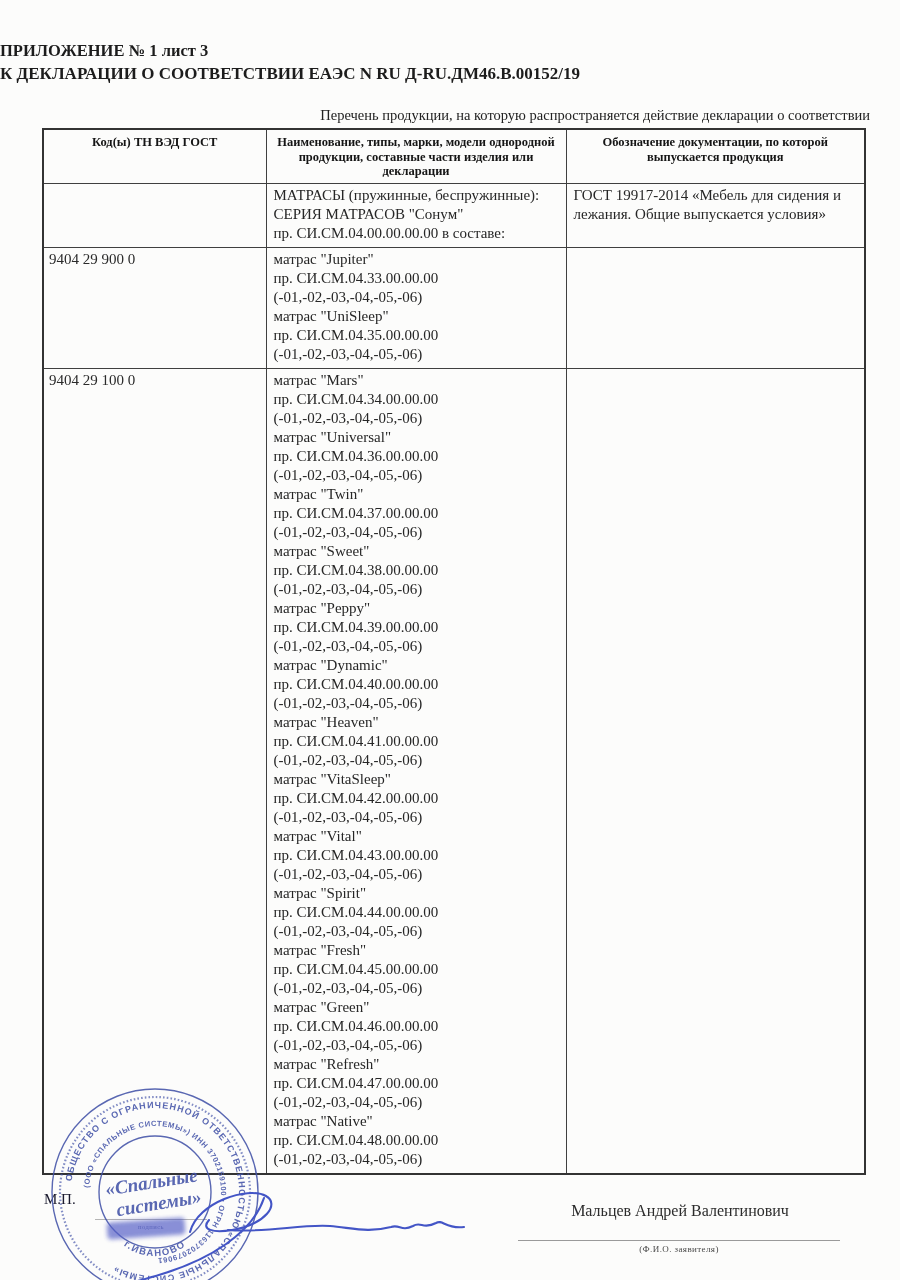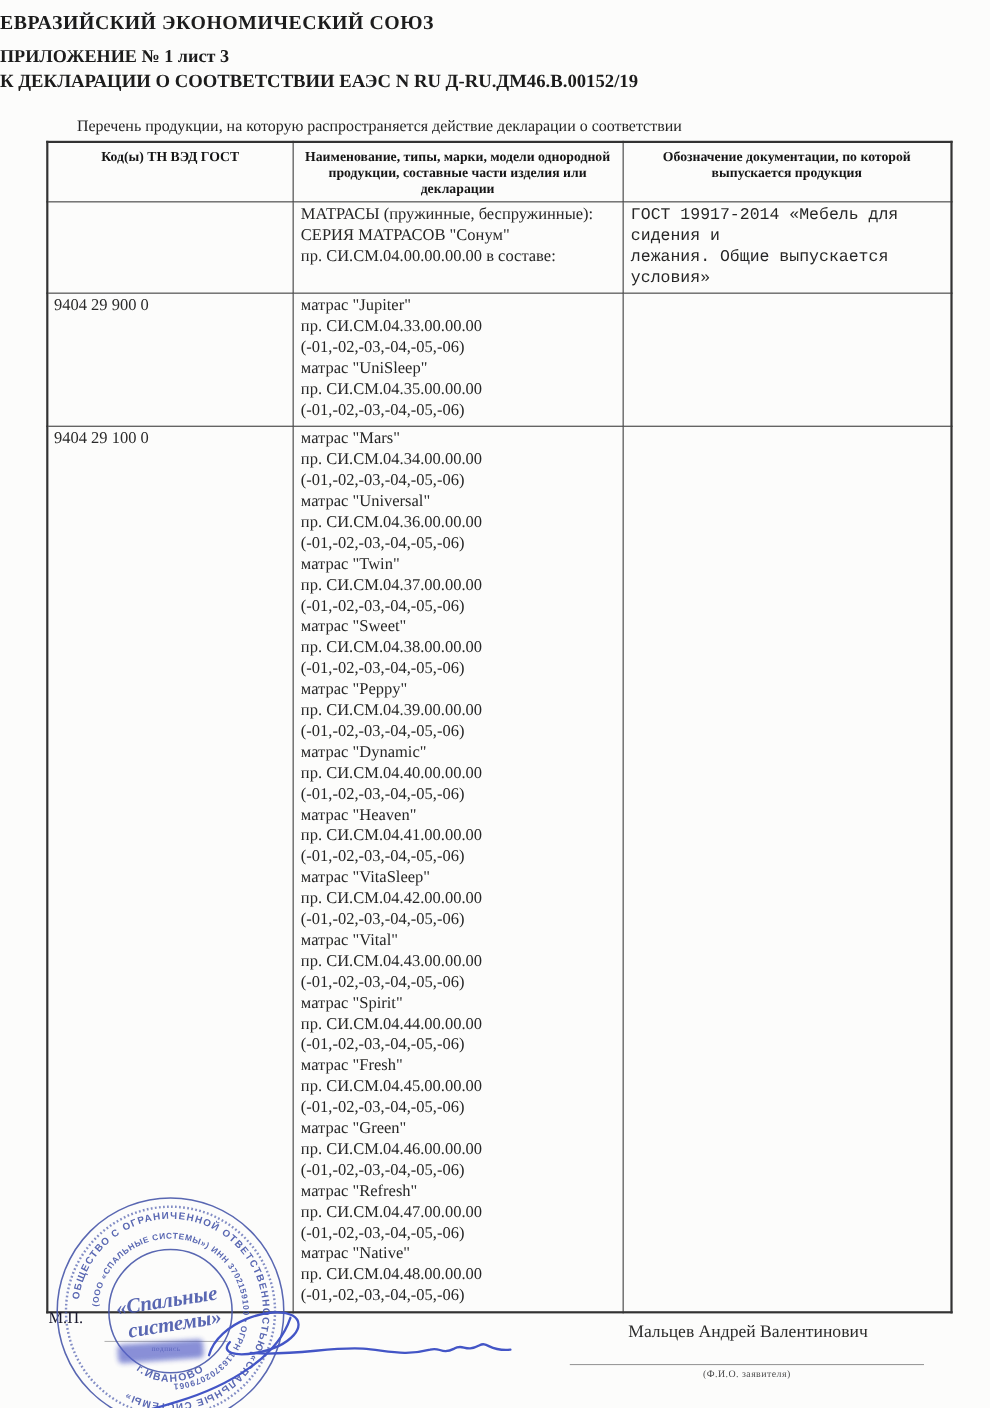--- a/index.html
+++ b/index.html
@@ -5,61 +5,60 @@
   html,body{margin:0;padding:0;background:#e8e8e8;}
   .page{
     position:relative;width:900px;height:1280px;margin:0 auto;
     background:#fcfcfb;overflow:hidden;
     font-family:"Liberation Serif","DejaVu Serif",serif;
     color:#1c1c1c;
   }
   .title1{position:absolute;left:0;top:10px;width:100%;font-size:18px;font-weight:bold;letter-spacing:.5px;}
   .title2{position:absolute;left:0;top:41px;width:100%;font-size:16.5px;font-weight:bold;}
   .title3{position:absolute;left:0;top:64px;width:100%;font-size:17px;font-weight:bold;}
-  .subtitle{position:absolute;left:70px;top:107px;width:800px;text-align:left;font-size:14.5px;color:#222;}
+  .subtitle{position:absolute;left:70px;top:107px;width:800px;text-align:right;font-size:14.5px;color:#222;}
   
   .products-table{
     position:absolute;left:42px;top:128px;width:822px;
     border-collapse:collapse;table-layout:fixed;
     background:transparent;
   }
   .products-table th,.products-table td{
     border:1px solid #3f3f3f;vertical-align:top;box-sizing:border-box;
   }
   .products-table{border:2px solid #333;}
   .products-table thead th{
     height:54px;font-size:12.5px;font-weight:bold;text-align:center;
     padding:5px 10px 2px 10px;line-height:14.5px;color:#151515;
   }
   .products-table td{
     font-size:15px;line-height:19px;padding:2px 6px 4px 7px;color:#262626;
   }
   td.col-code{padding-left:5px;font-size:15px;color:#2a2a2a;}
   td.col-prod div,td.col-doc div{white-space:nowrap;overflow:visible;}
-  td.col-doc div{white-space:normal;font-family:Liberation Mono, monospace;}
+  td.col-doc div{white-space:normal;}
   
   .mp-label{position:absolute;left:44px;top:1191px;font-size:15px;color:#1a1a2e;}
   .sig-line-small{position:absolute;left:95px;top:1219px;width:112px;border-top:1px solid #b5b5b5;}
   .sig-caption-small{position:absolute;left:95px;top:1223px;width:112px;text-align:center;
     font-size:6.5px;color:#8a93b5;letter-spacing:.5px;}
   .applicant-name{position:absolute;left:520px;top:1202px;width:320px;text-align:center;
     font-size:16px;color:#2c2c2c;}
   .sig-line-big{position:absolute;left:518px;top:1240px;width:322px;border-top:1px solid #9a9a9a;}
   .applicant-caption{position:absolute;left:518px;top:1244px;width:322px;text-align:center;
     font-size:9px;color:#4a4a4a;letter-spacing:.4px;}
   
   .stamp-svg{position:absolute;left:45px;top:1082px;opacity:.88;}
   .signature-svg{position:absolute;left:0px;top:1140px;}
 </style>
 </head>
 <body>
 
 <div class="page">
 
-  <div class="title1">ЕВРАЗИЙСКИЙ ЭКОНОМИЧЕСКИЙ СОЮЗ</div>
   <div class="title2">ПРИЛОЖЕНИЕ № 1 лист 3</div>
   <div class="title3">К ДЕКЛАРАЦИИ О СООТВЕТСТВИИ ЕАЭС N RU Д-RU.ДМ46.В.00152/19</div>
   <div class="subtitle">Перечень продукции, на которую распространяется действие декларации о соответствии</div>
 
   <table class="products-table">
     <colgroup>
       <col style="width:223px">
         <col style="width:300px">
         <col style="width:299px">
     </colgroup>

